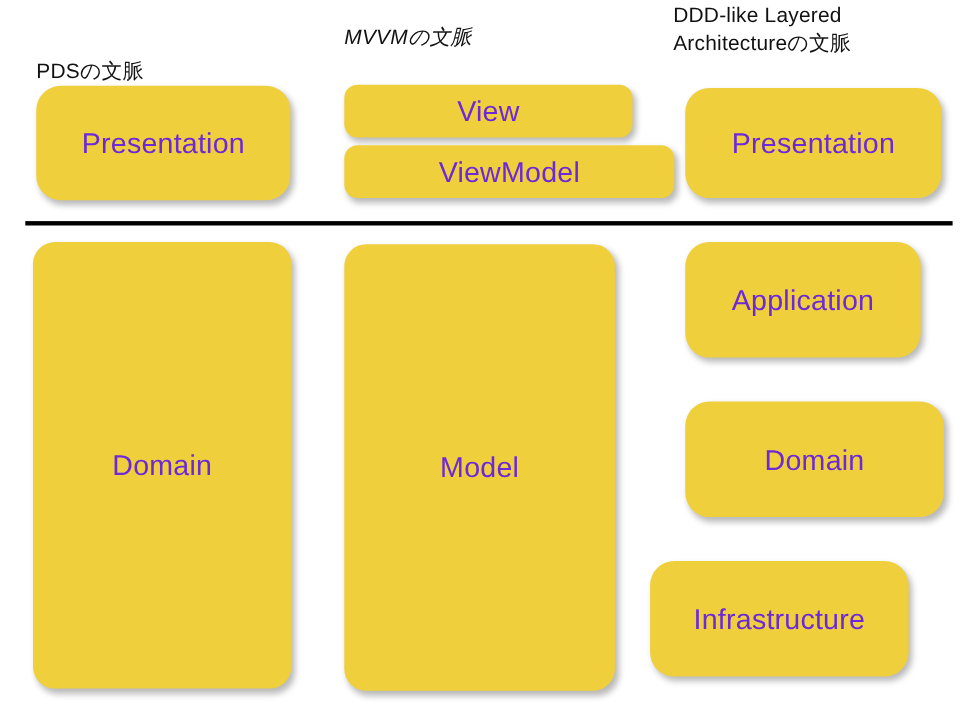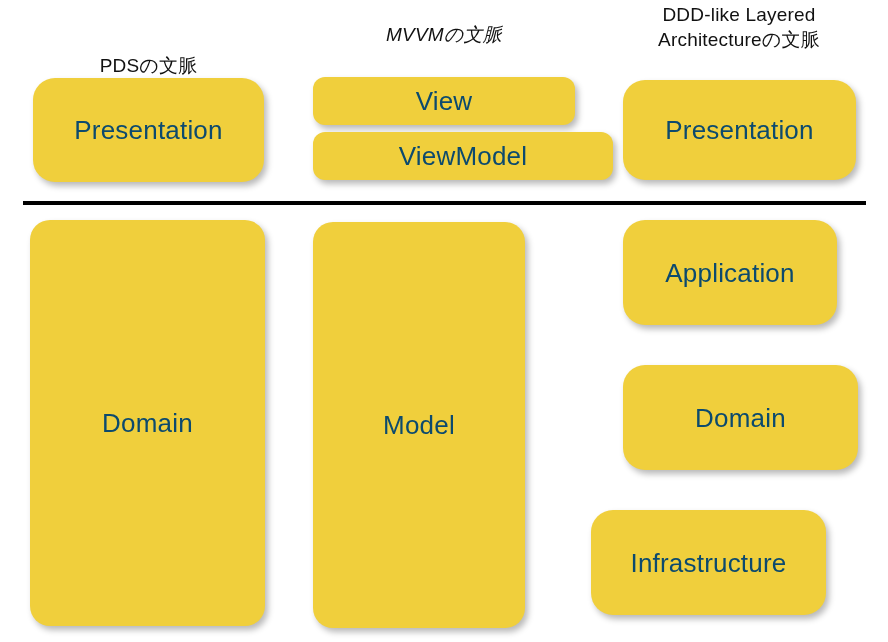--- a/index.html
+++ b/index.html
@@ -16,21 +16,20 @@
     overflow: hidden;
   }
   #diagram {
     position: relative;
     width: 888px;
     height: 642px;
     background: #ffffff;
   }
   .col-header {
     position: absolute;
-    text-align: center;
     font-size: 19px;
     line-height: 25px;
     color: #111111;
     letter-spacing: 0.2px;
     white-space: pre-line;
     font-weight: 400;
   }
   #header-col-0 { left: 33px;  top: 22px; width: 231px; margin-top: 31px; }
   #header-col-1 { left: 313px; top: 22px; width: 262px; font-style: italic; }
   #header-col-2 { left: 612px; top: 2px;  width: 254px; }
@@ -41,36 +40,36 @@
     border-radius: 22px;
     box-shadow: 3px 4px 6px rgba(0, 0, 0, 0.28);
     display: flex;
     align-items: center;
     justify-content: center;
     box-sizing: border-box;
   }
   .box-label {
     font-size: 26px;
     line-height: 30px;
-    color: #0c4a6e;
+    color: #6d28d9;
     text-align: right;
     letter-spacing: 0.2px;
     font-weight: 400;
     user-select: none;
   }
   .box.narrow { border-radius: 12px; }
 
   
   #box-pds-presentation { left: 33px;  top: 78px;  width: 231px; height: 104px; }
   #box-pds-domain       { left: 30px;  top: 220px; width: 235px; height: 406px; border-radius: 20px; }
 
   
   #box-mvvm-view        { left: 313px; top: 77px;  width: 262px; height: 48px; }
   #box-mvvm-viewmodel   { left: 313px; top: 132px; width: 300px; height: 48px; }
-  #box-mvvm-model       { left: 313px; top: 222px; width: 212px; height: 406px; border-radius: 20px; }
+  #box-mvvm-model       { left: 313px; top: 222px; width: 246px; height: 406px; border-radius: 20px; }
 
   
   #box-ddd-presentation   { left: 623px; top: 80px;  width: 233px; height: 100px; }
   #box-ddd-application    { left: 623px; top: 220px; width: 214px; height: 105px; }
   #box-ddd-domain         { left: 623px; top: 365px; width: 235px; height: 105px; }
   #box-ddd-infrastructure { left: 591px; top: 510px; width: 235px; height: 105px; }
 
   #layer-divider {
     position: absolute;
     left: 23px;

